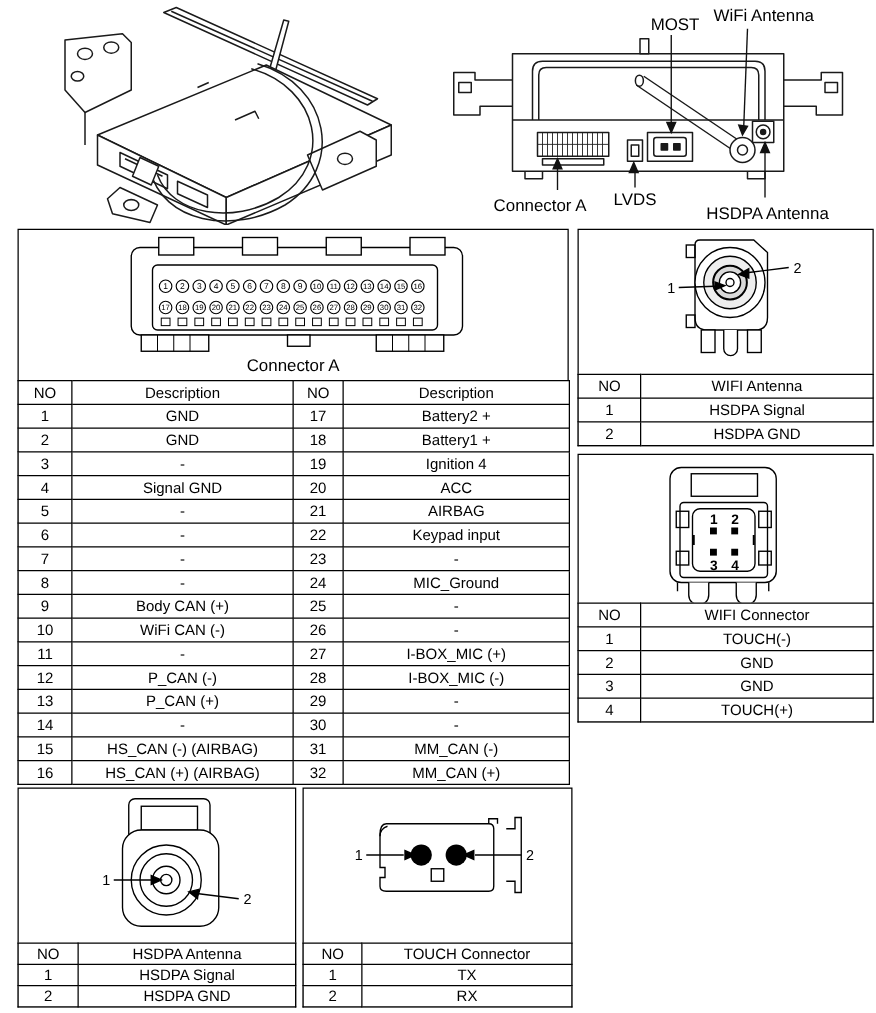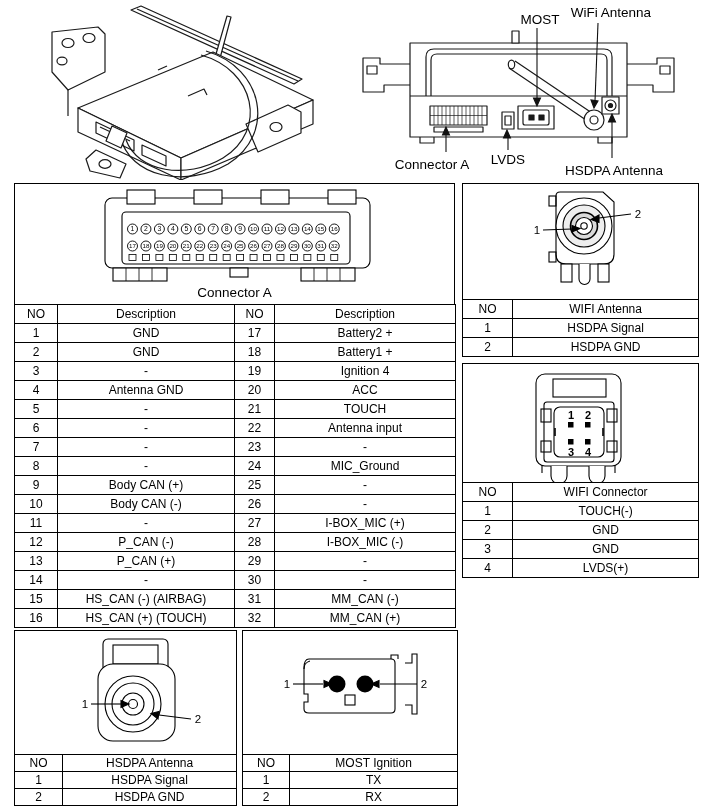--- a/index.html
+++ b/index.html
@@ -270,35 +270,35 @@
           <td>Battery1 +</td>
         </tr>
         <tr>
           <td>3</td>
           <td>-</td>
           <td>19</td>
           <td>Ignition 4</td>
         </tr>
         <tr>
           <td>4</td>
-          <td>Antenna GND</td>
+          <td>Signal GND</td>
           <td>20</td>
           <td>ACC</td>
         </tr>
         <tr>
           <td>5</td>
           <td>-</td>
           <td>21</td>
-          <td>TOUCH</td>
+          <td>AIRBAG</td>
         </tr>
         <tr>
           <td>6</td>
           <td>-</td>
           <td>22</td>
-          <td>Antenna input</td>
+          <td>Keypad input</td>
         </tr>
         <tr>
           <td>7</td>
           <td>-</td>
           <td>23</td>
           <td>-</td>
         </tr>
         <tr>
           <td>8</td>
           <td>-</td>
@@ -306,21 +306,21 @@
           <td>MIC_Ground</td>
         </tr>
         <tr>
           <td>9</td>
           <td>Body CAN (+)</td>
           <td>25</td>
           <td>-</td>
         </tr>
         <tr>
           <td>10</td>
-          <td>Body CAN (-)</td>
+          <td>WiFi CAN (-)</td>
           <td>26</td>
           <td>-</td>
         </tr>
         <tr>
           <td>11</td>
           <td>-</td>
           <td>27</td>
           <td>I-BOX_MIC (+)</td>
         </tr>
         <tr>
@@ -342,21 +342,21 @@
           <td>-</td>
         </tr>
         <tr>
           <td>15</td>
           <td>HS_CAN (-) (AIRBAG)</td>
           <td>31</td>
           <td>MM_CAN (-)</td>
         </tr>
         <tr>
           <td>16</td>
-          <td>HS_CAN (+) (TOUCH)</td>
+          <td>HS_CAN (+) (AIRBAG)</td>
           <td>32</td>
           <td>MM_CAN (+)</td>
         </tr>
       </tbody>
     </table>
 </div>
 
 <div id="sec-wifi" class="section">
   <svg class="diagram-svg" width="235" height="115" viewBox="0 0 235 115">
     <g stroke="#000" fill="none" stroke-width="1.1">
@@ -451,21 +451,21 @@
         <tr>
           <td>2</td>
           <td>GND</td>
         </tr>
         <tr>
           <td>3</td>
           <td>GND</td>
         </tr>
         <tr>
           <td>4</td>
-          <td>LVDS(+)</td>
+          <td>TOUCH(+)</td>
         </tr>
       </tbody>
     </table>
 </div>
 
 <div id="sec-hsdpa" class="section">
   <svg class="diagram-svg" width="221" height="121" viewBox="0 0 221 121">
     <g stroke="#000" fill="none" stroke-width="1.1">
       <rect x="88" y="8" width="65" height="33" rx="5" fill="#fff"></rect>
       <rect x="98" y="14" width="45" height="19"></rect>
@@ -530,21 +530,21 @@
     <text class="callout-num" x="181" y="57" text-anchor="middle">2</text>
   </svg>
   <table class="tbl tbl-sm">
       <colgroup>
         <col style="width: 47px;">
         <col style="width: 167px;">
       </colgroup>
       <thead>
         <tr>
           <th>NO</th>
-          <th>MOST Ignition</th>
+          <th>TOUCH Connector</th>
         </tr>
       </thead>
       <tbody>
         <tr>
           <td>1</td>
           <td>TX</td>
         </tr>
         <tr>
           <td>2</td>
           <td>RX</td>

